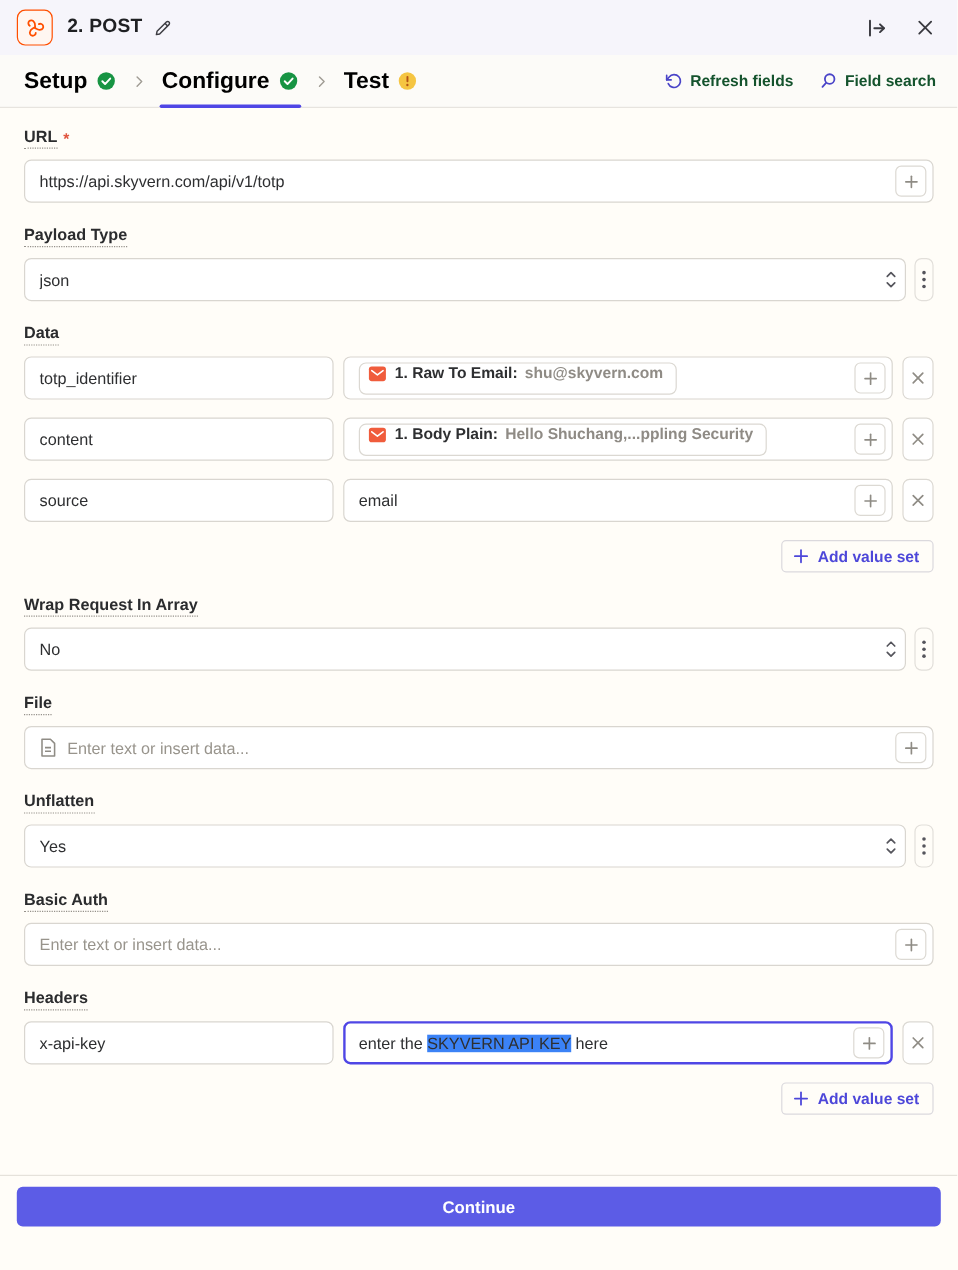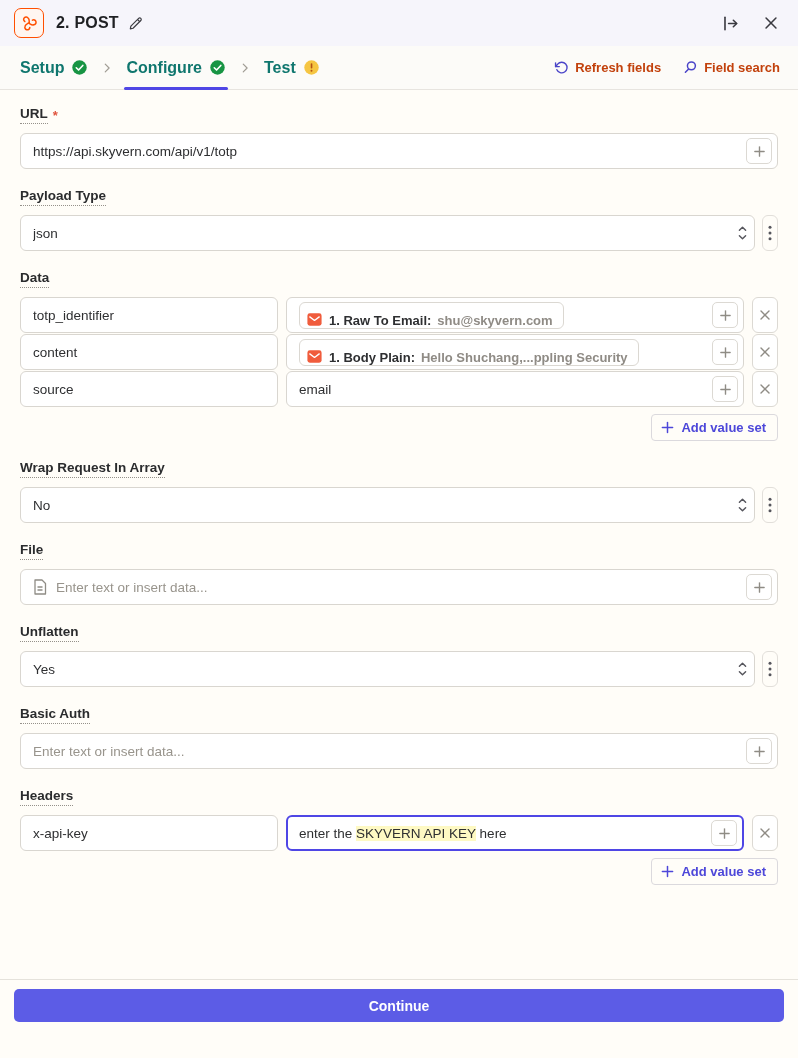--- a/index.html
+++ b/index.html
@@ -10,56 +10,56 @@
   
   .titlebar { height:46px; flex:0 0 46px; background:#f6f5fb; display:flex; align-items:center; padding:0 18px 0 14px; }
   .app-icon { width:30px; height:30px; border:1.5px solid #ff4f00; border-radius:7px; background:#fff6f1; display:flex; align-items:center; justify-content:center; }
   .step-title { margin-left:12px; font-size:16px; font-weight:700; color:#1f2023; letter-spacing:.2px; }
   .pencil-btn { margin-left:9px; display:flex; align-items:center; color:#3c3c42; cursor:pointer; }
   .titlebar-right { margin-left:auto; display:flex; align-items:center; gap:22px; color:#3a3a40; }
   .titlebar-right svg { display:block; cursor:pointer; }
 
   
   .tabbar { height:44px; flex:0 0 44px; background:#fcfbf8; border-bottom:1px solid #e7e4df; display:flex; align-items:center; padding:0 18px 0 10px; }
-  .tab { position:relative; height:100%; display:flex; align-items:center; gap:7px; padding:0 10px; font-size:16px; font-weight:700; color:#0f766e; cursor:pointer; }
+  .tab { position:relative; height:100%; display:flex; align-items:center; gap:7px; padding:0 10px; font-size:19px; font-weight:700; color:#000000; cursor:pointer; }
   .tab.active::after { content:""; position:absolute; left:8px; right:8px; bottom:-1px; height:3px; background:#4f46e5; border-radius:2px; }
   .tab-sep { color:#a09c94; display:flex; align-items:center; padding:0 2px; }
   .tabbar-right { margin-left:auto; display:flex; align-items:center; gap:22px; }
-  .toolbar-link { display:flex; align-items:center; gap:6px; color:#c2410c; font-size:13px; font-weight:700; cursor:pointer; }
+  .toolbar-link { display:flex; align-items:center; gap:6px; color:#14532d; font-size:13px; font-weight:700; cursor:pointer; }
 
   
   .main { flex:1 1 auto; overflow:hidden; padding:16px 20px 0 20px; }
   .group { margin-bottom:19px; }
   .label-row { margin-bottom:9px; display:flex; align-items:center; }
   .field-label { font-size:13.5px; font-weight:600; color:#2b2c2e; border-bottom:1px dotted #95918a; padding-bottom:2px; }
   .req { color:#e0543e; font-size:13px; font-weight:700; margin-left:5px; }
 
   .box { height:36px; background:#fff; border:1px solid #d9d6d0; border-radius:6px; display:flex; align-items:center; padding:0 5px 0 12px; font-size:13.5px; color:#2e2f31; }
   .box .text { flex:1 1 auto; white-space:nowrap; overflow:hidden; }
   .placeholder { color:#98948c; }
   .mini-btn { flex:0 0 auto; width:26px; height:26px; border:1px solid #dcd9d3; border-radius:5px; background:#fff; display:flex; align-items:center; justify-content:center; color:#8f8c85; cursor:pointer; }
   .select-row { display:flex; align-items:stretch; gap:7px; }
   .select-box { flex:1 1 auto; cursor:pointer; }
   .stepper { margin-left:auto; color:#55555c; display:flex; }
   .kebab-btn { flex:0 0 16px; width:16px; border:1px solid #e2dfda; border-radius:6px; display:flex; align-items:center; justify-content:center; color:#55555c; cursor:pointer; background:transparent; }
 
-  .pair-row { display:flex; align-items:stretch; gap:8px; margin-bottom:1px; }
+  .pair-row { display:flex; align-items:stretch; gap:8px; margin-bottom:15px; }
   .key-box { flex:0 0 258px; }
   .val-box { flex:1 1 auto; }
   .remove-btn { flex:0 0 26px; width:26px; border:1px solid #dcd9d3; border-radius:6px; background:#fff; display:flex; align-items:center; justify-content:center; color:#8f8c85; cursor:pointer; }
 
-  .tag { display:inline-flex; align-items:flex-end; gap:6px; max-width:100%; height:27px; border:1px solid #dbd8d2; border-radius:6px; background:#fff; padding:0 10px 0 6px; font-size:13px; white-space:nowrap; overflow:hidden; }
+  .tag { display:inline-flex; align-items:flex-start; gap:6px; max-width:100%; height:27px; border:1px solid #dbd8d2; border-radius:6px; background:#fff; padding:0 10px 0 6px; font-size:13px; white-space:nowrap; overflow:hidden; }
   .tag-label { font-weight:700; color:#2e2f31; }
   .tag-value { color:#8f8b85;font-weight:bold; }
 
   .add-row { display:flex; justify-content:flex-end; margin-top:7px;align-items:flex-end; }
   .add-btn { display:inline-flex; align-items:center; gap:7px; border:1px solid #dbd9dd; border-radius:4px; background:transparent; color:#4d47d9; font-size:13px; font-weight:700; padding:5px 11px 5px 9px; cursor:pointer; font-family:inherit; }
 
   .focused { border:2px solid #4f46e5; padding-left:11px; }
-  .sel-highlight { background:#fef9c3; }
+  .sel-highlight { background:#3b82f6; }
 
   
   .footer { flex:0 0 53px; border-top:1px solid #e5e2db; background:#fffdf8; padding:9px 14px; }
   .continue-btn { width:100%; height:33px; background:#5c5ce6; border:none; border-radius:5px; color:#fff; font-size:14px; font-weight:700; font-family:inherit; cursor:pointer; }
 
   svg { flex:0 0 auto; }
 </style>
 </head>
 <body>
 

